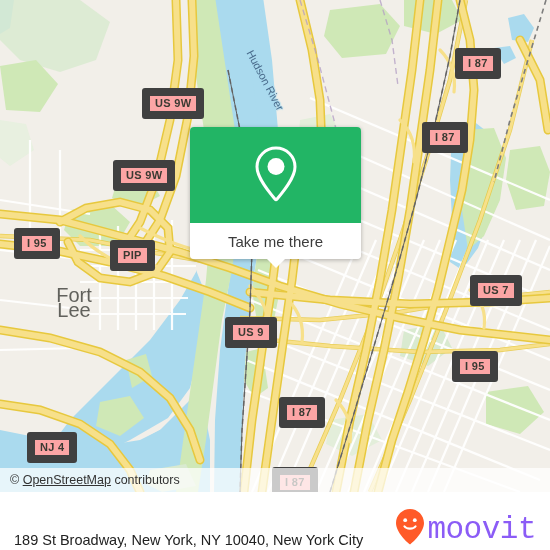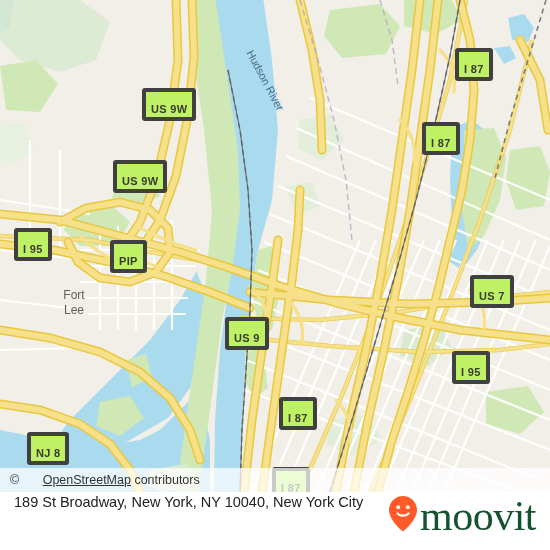--- a/index.html
+++ b/index.html
@@ -26,37 +26,37 @@
     width: 550px;
     height: 492px;
     background: #f2efe9;
     overflow: hidden;
   }
   #map-svg { position: absolute; left: 0; top: 0; }
 
   
   .shield {
     position: absolute;
-    background: #bef264;
-    border: 4px solid #404040;
+    background: #fca5a5;
+    border: 8px solid #404040;
     border-radius: 3px;
     color: #3a3a32;
     font-size: 11px;
     font-weight: bold;
     letter-spacing: 0.3px;
-    padding: 11px 5px 2px 5px;
+    padding: 1px 5px 2px 5px;
     line-height: 12px;
     white-space: nowrap;
     font-family: "Liberation Sans", sans-serif;
   }
 
   .place-label {
     position: absolute;
     color: #61615c;
-    font-size: 12px;
+    font-size: 20px;
     line-height: 15px;
     font-family: "Liberation Sans", sans-serif;
     text-shadow: 1px 0 1px #f2efe9, -1px 0 1px #f2efe9, 0 1px 1px #f2efe9, 0 -1px 1px #f2efe9;
     white-space: pre-line;
     text-align: center;
   }
 
   .river-label {
     position: absolute;
     color: #4a6c8c;
@@ -127,54 +127,53 @@
   #attribution-text {
     padding-left: 10px;
     font-size: 12.5px;
     color: #333333;
     font-family: "Liberation Sans", sans-serif;
   }
   #attribution-text a,
   #attribution-link {
     color: #333333;
     text-decoration: underline;
-    margin-left: 20px;
   }
 
   
   #footer {
     position: absolute;
     left: 0;
     top: 492px;
     width: 550px;
     height: 58px;
     background: #ffffff;
     display: flex;
-    align-items: flex-start;
+    align-items: flex-end;
     justify-content: space-between;
     box-sizing: border-box;
     padding: 0 14px 0 14px;
   }
   #footer-address {
     font-size: 14.5px;
     color: #222222;
     line-height: 20px;
     max-width: 400px;
     font-family: "Liberation Sans", sans-serif;
   }
   #brand {
     display: flex;
     align-items: center;
     gap: 2px;
   }
   #brand-text {
-    font-size: 42px;
-    color: #14532d;
+    font-size: 31px;
+    color: #8b5cf6;
     letter-spacing: -0.5px;
-    font-family: Liberation Serif, serif;
+    font-family: Liberation Mono, monospace;
     font-weight: normal;
   }
 </style>
 </head>
 <body>
 
 <div id="app">
 
   <div id="map">
 
@@ -383,22 +382,36 @@
     <div class="shield" style="left:113px; top:160px;">US 9W</div>
     <div class="shield" style="left:14px; top:228px;">I 95</div>
     <div class="shield" style="left:110px; top:240px;">PIP</div>
     <div class="shield" style="left:455px; top:48px;">I 87</div>
     <div class="shield" style="left:422px; top:122px;">I 87</div>
     <div class="shield" style="left:470px; top:275px;">US 7</div>
     <div class="shield" style="left:452px; top:351px;">I 95</div>
     <div class="shield" style="left:225px; top:317px;">US 9</div>
     <div class="shield" style="left:279px; top:397px;">I 87</div>
     <div class="shield" style="left:272px; top:467px;">I 87</div>
-    <div class="shield" style="left:27px; top:432px;">NJ 8</div>
-
+    <div class="shield" style="left:27px; top:432px;">NJ 4</div>
+
+    <div id="popup">
+      <div id="popup-top">
+        <span>
+          <svg width="54" height="62" viewBox="0 0 54 62" fill="none">
+            <path d="M27 6 C16.5 6 8 14.4 8 24.8 C8 36 20 50 26.2 57.4 C26.6 57.9 27.4 57.9 27.8 57.4 C34 50 46 36 46 24.8 C46 14.4 37.5 6 27 6 Z" stroke="#ffffff" stroke-width="3" fill="none"></path>
+            <circle cx="27" cy="24.5" r="8.5" fill="#ffffff"></circle>
+          </svg>
+        </span>
+      </div>
+      <div id="popup-bottom">
+        <span id="popup-cta">Take me there</span>
+        <span id="popup-tail"></span>
+      </div>
+    </div>
 
     <div id="attribution">
       <div id="attribution-text"><span>© </span><a id="attribution-link" href="#">OpenStreetMap</a><span> contributors</span></div>
     </div>
 
   </div>
 
   <div id="footer">
     <div id="footer-address">189 St Broadway, New York, NY 10040, New York City</div>
 

